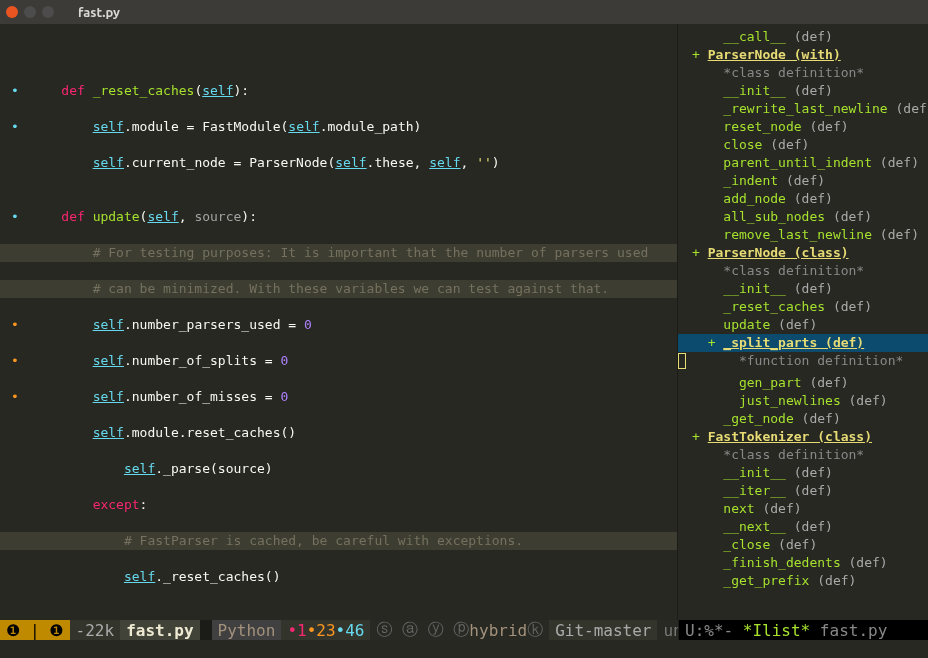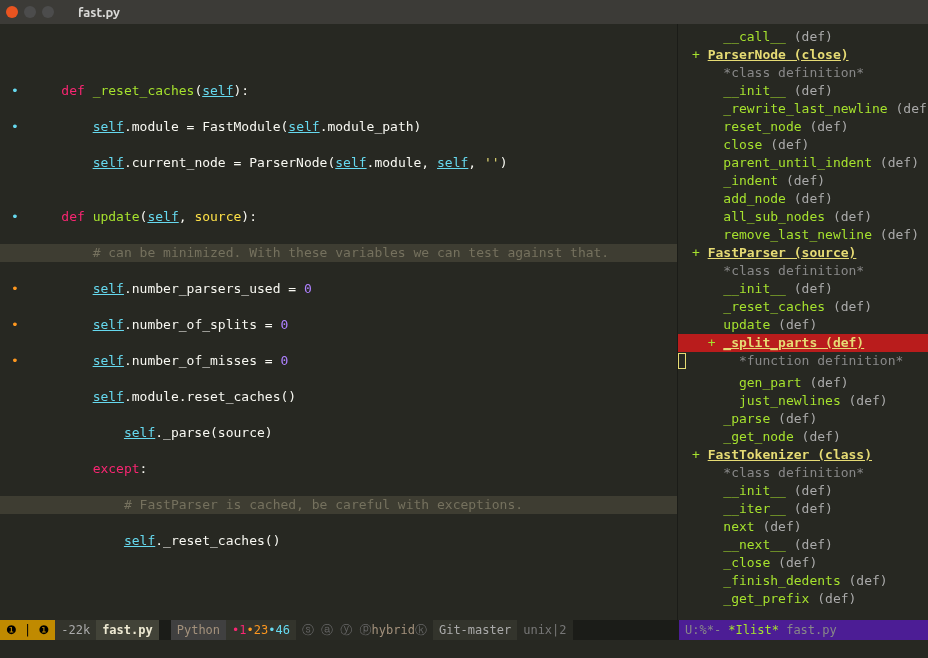--- a/index.html
+++ b/index.html
@@ -67,21 +67,21 @@
 .hl-line { background: #3e3d32; }
 .bullet { color: #66d9ef; }
 .bullet-orange { color: #fd971f; }
 .kw { color: #f92672; }
 .fn-name { color: #a6e22e; }
 .self-u { color: #66d9ef; text-decoration: underline; }
 .paren { color: #f8f8f2; }
 .str { color: #e6db74; }
 .num { color: #ae81ff; }
 .cmt { color: #75715e; }
-.param { color: #fde047; }
+.param { color: #a3a3a3; }
 
 .outline {
   width: 250px;
   flex-shrink: 0;
   background: #272822;
   display: flex;
   flex-direction: column;
   overflow: hidden;
 }
 .outline-body {
@@ -91,42 +91,42 @@
   overflow: hidden;
 }
 .orow { display:flex; white-space: pre; }
 .ogutter { width: 14px; flex-shrink:0; }
 .ocursor { display:inline-block;width:8px;height:16px;border:1px solid #e6db74;margin-top:1px; }
 .class-head { color: #e6db74; font-weight: bold; text-decoration: underline; }
 .fn-head-sel { color: #e6db74; font-weight: bold; text-decoration: underline; }
 .fn-lbl { color: #a6e22e; }
 .def-lbl { color: #aaa; }
 .gray { color: #888; }
-.orow.sel { background: #b91c1c; }
+.orow.sel { background: #0c4a6e; }
 .plus { color: #a6e22e; }
 
 .modeline-row {
   display: flex;
   height: 20px;
-  font-size: 12px;
+  font-size: 16px;
 }
 .modeline {
   display: flex;
   align-items: center;
   height: 20px;
   overflow: hidden;
   white-space: nowrap;
 }
 .ml-left {
   flex: 1;
   background: #1b1c18;
 }
 .ml-right {
   width: 250px;
-  background: #4c1d95;
+  background: #000000;
   border-left: 1px solid #1b1c18;
 }
 .seg {
   padding: 0 6px;
   height: 100%;
   display: inline-flex;
   align-items: center;
 }
 .seg-warn { background: #c08a00; color: #000; }
 .seg-dark { background: #33342c; color: #aaa; }
@@ -159,23 +159,24 @@
 </div>
 
 <div class="workspace">
 
   <div class="editor">
     <div class="code">
 
 <div class="line"><span class="gutter"></span><span class="content"></span></div>
 <div class="line"><span class="gutter"><span class="bullet">•</span></span><span class="content">    <span class="kw">def</span> <span class="fn-name">_reset_caches</span><span class="paren">(</span><span class="self-u">self</span><span class="paren">)</span><span class="paren">:</span></span></div>
 <div class="line"><span class="gutter"><span class="bullet">•</span></span><span class="content">        <span class="self-u">self</span><span>.module = FastModule(</span><span class="self-u">self</span><span>.module_path)</span></span></div>
-<div class="line"><span class="gutter"></span><span class="content">        <span class="self-u">self</span><span>.current_node = ParserNode(</span><span class="self-u">self</span><span>.module, </span><span class="self-u">self</span><span>, </span><span class="str">''</span><span>)</span></span></div>
+<div class="line"><span class="gutter"></span><span class="content">        <span class="self-u">self</span><span>.current_node = ParserNode(</span><span class="self-u">self</span><span>.these, </span><span class="self-u">self</span><span>, </span><span class="str">''</span><span>)</span></span></div>
 <div class="line"><span class="gutter"></span><span class="content"></span></div>
 <div class="line"><span class="gutter"><span class="bullet">•</span></span><span class="content">    <span class="kw">def</span> <span class="fn-name">update</span><span class="paren">(</span><span class="self-u">self</span>, <span class="param">source</span><span class="paren">)</span><span class="paren">:</span></span></div>
+<div class="line hl-line"><span class="gutter"></span><span class="content">        <span class="cmt"># For testing purposes: It is important that the number of parsers used</span></span></div>
 <div class="line hl-line"><span class="gutter"></span><span class="content">        <span class="cmt"># can be minimized. With these variables we can test against that.</span></span></div>
 <div class="line"><span class="gutter"><span class="bullet-orange">•</span></span><span class="content">        <span class="self-u">self</span><span>.number_parsers_used = </span><span class="num">0</span></span></div>
 <div class="line"><span class="gutter"><span class="bullet-orange">•</span></span><span class="content">        <span class="self-u">self</span><span>.number_of_splits = </span><span class="num">0</span></span></div>
 <div class="line"><span class="gutter"><span class="bullet-orange">•</span></span><span class="content">        <span class="self-u">self</span><span>.number_of_misses = </span><span class="num">0</span></span></div>
 <div class="line"><span class="gutter"></span><span class="content">        <span class="self-u">self</span><span>.module.reset_caches()</span></span></div>
 <div class="line"><span class="gutter"></span><span class="content">            <span class="self-u">self</span><span>._parse(source)</span></span></div>
 <div class="line"><span class="gutter"></span><span class="content">        <span class="kw">except</span><span>:</span></span></div>
 <div class="line hl-line"><span class="gutter"></span><span class="content">            <span class="cmt"># FastParser is cached, be careful with exceptions.</span></span></div>
 <div class="line"><span class="gutter"></span><span class="content">            <span class="self-u">self</span><span>._reset_caches()</span></span></div>
 
@@ -194,41 +195,40 @@
 <div class="line"><span class="gutter"></span><span class="content"></span></div>
 
 
 
     </div>
   </div>
 
   <div class="outline">
     <div class="outline-body" id="outline-body">
         <div class="orow"><span class="ogutter"></span><span>    <span class="fn-lbl">__call__</span> <span class="def-lbl">(def)</span></span></div>
-        <div class="orow"><span class="ogutter"></span><span><span class="plus">+</span> <span class="class-head">ParserNode (close)</span></span></div>
+        <div class="orow"><span class="ogutter"></span><span><span class="plus">+</span> <span class="class-head">ParserNode (with)</span></span></div>
         <div class="orow"><span class="ogutter"></span><span>    <span class="gray">*class definition*</span></span></div>
         <div class="orow"><span class="ogutter"></span><span>    <span class="fn-lbl">__init__</span> <span class="def-lbl">(def)</span></span></div>
         <div class="orow"><span class="ogutter"></span><span>    <span class="fn-lbl">_rewrite_last_newline</span> <span class="def-lbl">(def)</span></span></div>
         <div class="orow"><span class="ogutter"></span><span>    <span class="fn-lbl">reset_node</span> <span class="def-lbl">(def)</span></span></div>
         <div class="orow"><span class="ogutter"></span><span>    <span class="fn-lbl">close</span> <span class="def-lbl">(def)</span></span></div>
         <div class="orow"><span class="ogutter"></span><span>    <span class="fn-lbl">parent_until_indent</span> <span class="def-lbl">(def)</span></span></div>
         <div class="orow"><span class="ogutter"></span><span>    <span class="fn-lbl">_indent</span> <span class="def-lbl">(def)</span></span></div>
         <div class="orow"><span class="ogutter"></span><span>    <span class="fn-lbl">add_node</span> <span class="def-lbl">(def)</span></span></div>
         <div class="orow"><span class="ogutter"></span><span>    <span class="fn-lbl">all_sub_nodes</span> <span class="def-lbl">(def)</span></span></div>
         <div class="orow"><span class="ogutter"></span><span>    <span class="fn-lbl">remove_last_newline</span> <span class="def-lbl">(def)</span></span></div>
-        <div class="orow"><span class="ogutter"></span><span><span class="plus">+</span> <span class="class-head">FastParser (source)</span></span></div>
+        <div class="orow"><span class="ogutter"></span><span><span class="plus">+</span> <span class="class-head">ParserNode (class)</span></span></div>
         <div class="orow"><span class="ogutter"></span><span>    <span class="gray">*class definition*</span></span></div>
         <div class="orow"><span class="ogutter"></span><span>    <span class="fn-lbl">__init__</span> <span class="def-lbl">(def)</span></span></div>
         <div class="orow"><span class="ogutter"></span><span>    <span class="fn-lbl">_reset_caches</span> <span class="def-lbl">(def)</span></span></div>
         <div class="orow"><span class="ogutter"></span><span>    <span class="fn-lbl">update</span> <span class="def-lbl">(def)</span></span></div>
         <div class="orow sel"><span class="ogutter"></span><span>  <span class="plus">+</span> <span class="fn-head-sel">_split_parts (def)</span></span></div>
         <div class="orow"><span class="ogutter"><span class="ocursor"></span></span><span>      <span class="gray">*function definition*</span></span></div>
         <div class="orow"><span class="ogutter"></span><span>      <span class="fn-lbl">gen_part</span> <span class="def-lbl">(def)</span></span></div>
         <div class="orow"><span class="ogutter"></span><span>      <span class="fn-lbl">just_newlines</span> <span class="def-lbl">(def)</span></span></div>
-        <div class="orow"><span class="ogutter"></span><span>    <span class="fn-lbl">_parse</span> <span class="def-lbl">(def)</span></span></div>
         <div class="orow"><span class="ogutter"></span><span>    <span class="fn-lbl">_get_node</span> <span class="def-lbl">(def)</span></span></div>
         <div class="orow"><span class="ogutter"></span><span><span class="plus">+</span> <span class="class-head">FastTokenizer (class)</span></span></div>
         <div class="orow"><span class="ogutter"></span><span>    <span class="gray">*class definition*</span></span></div>
         <div class="orow"><span class="ogutter"></span><span>    <span class="fn-lbl">__init__</span> <span class="def-lbl">(def)</span></span></div>
         <div class="orow"><span class="ogutter"></span><span>    <span class="fn-lbl">__iter__</span> <span class="def-lbl">(def)</span></span></div>
         <div class="orow"><span class="ogutter"></span><span>    <span class="fn-lbl">next</span> <span class="def-lbl">(def)</span></span></div>
         <div class="orow"><span class="ogutter"></span><span>    <span class="fn-lbl">__next__</span> <span class="def-lbl">(def)</span></span></div>
         <div class="orow"><span class="ogutter"></span><span>    <span class="fn-lbl">_close</span> <span class="def-lbl">(def)</span></span></div>
         <div class="orow"><span class="ogutter"></span><span>    <span class="fn-lbl">_finish_dedents</span> <span class="def-lbl">(def)</span></span></div>
         <div class="orow"><span class="ogutter"></span><span>    <span class="fn-lbl">_get_prefix</span> <span class="def-lbl">(def)</span></span></div>

